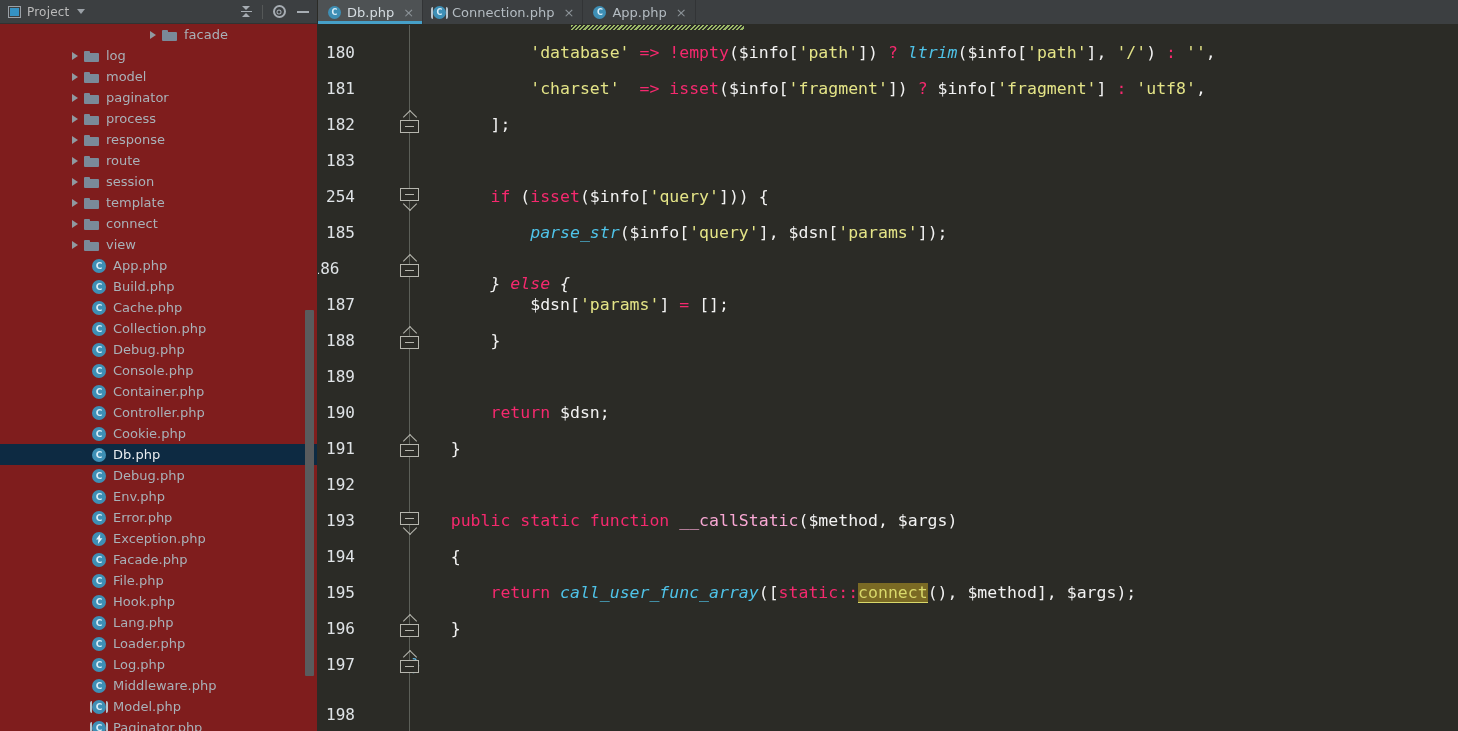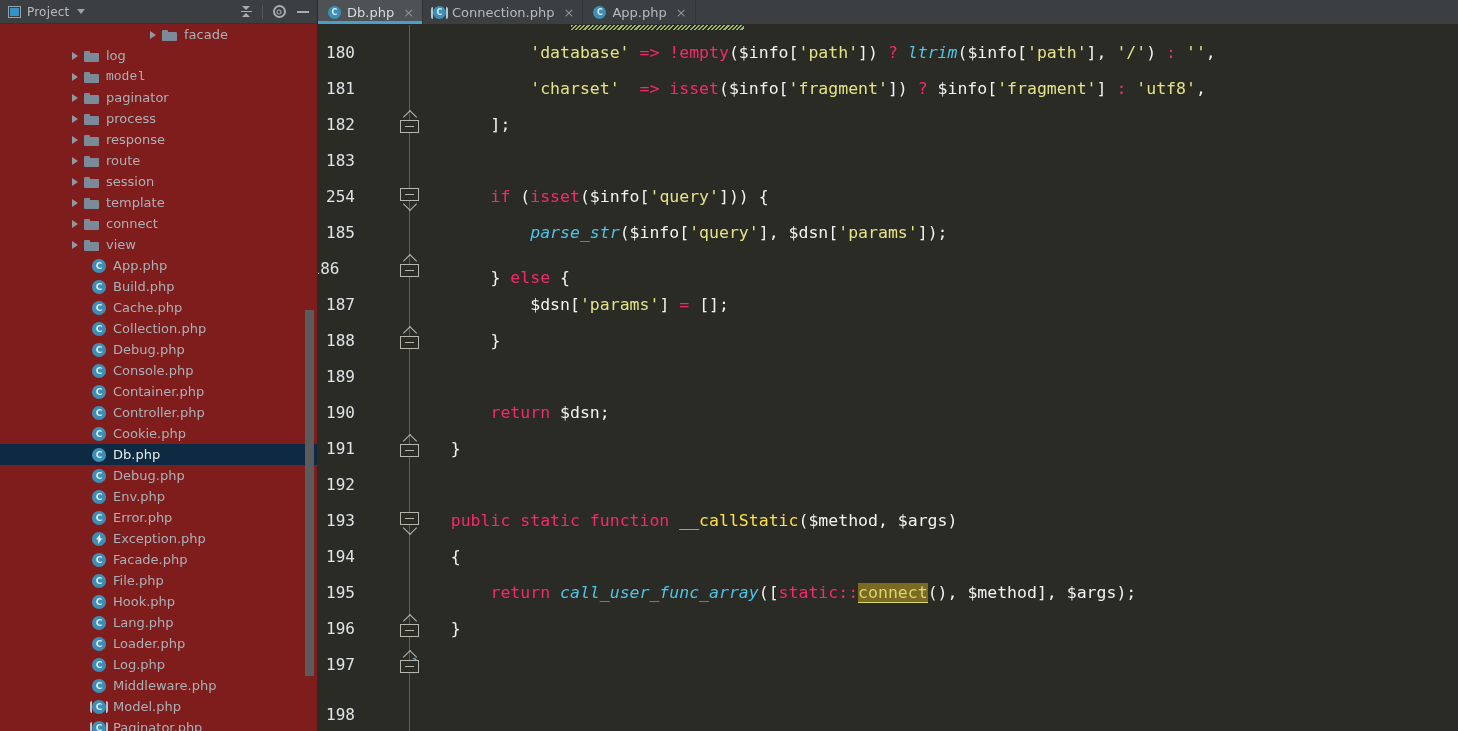--- a/index.html
+++ b/index.html
@@ -224,21 +224,21 @@
     position: absolute; left: 93px; right: 0; height: 36px;
     white-space: pre; color: #e6e6e6;
     font-family: "DejaVu Sans Mono", monospace; font-size: 16.5px;
     line-height: 36px;
   }
   .tok-str   { color: #e4e487; }
   .tok-kw    { color: #f5296e; }
   .tok-fn    { color: #4fc3e8; font-style: italic; }
   .tok-op    { color: #f5296e; }
   .tok-var   { color: #f2f2f2; }
-  .tok-meth  { color: #fde047; }
+  .tok-meth  { color: #f9a8d4; }
   .tok-plain { color: #f2f2f2; }
   .tok-hl {
     background: #7a6a24; color: #d8d86a;
     border-bottom: 1px solid #d8d86a;
   }
   .brace-hl { color: #5fb3dd; }
 </style>
 </head>
 <body>
 
@@ -274,21 +274,21 @@
         <div class="tree-row indent-1" style="position: absolute; left: 0px; right: 0px; top: 0px; justify-content: center;">
           <span class="tree-arrow"></span>
           <span class="ic-folder"></span>
           <span class="tree-label">facade</span>
         </div>
         <div class="tree-row indent-1" style="position: absolute; left: 0px; right: 0px; top: 21px;">
           <span class="tree-arrow"></span>
           <span class="ic-folder"></span>
           <span class="tree-label">log</span>
         </div>
-        <div class="tree-row indent-1" style="position: absolute; left: 0px; right: 0px; top: 42px; font-family: Liberation Mono, monospace;">
+        <div class="tree-row indent-1" style="position: absolute; left: 0px; right: 0px; top: 42px;">
           <span class="tree-arrow"></span>
           <span class="ic-folder"></span>
           <span class="tree-label">model</span>
         </div>
         <div class="tree-row indent-1" style="position: absolute; left: 0px; right: 0px; top: 63px;">
           <span class="tree-arrow"></span>
           <span class="ic-folder"></span>
           <span class="tree-label">paginator</span>
         </div>
         <div class="tree-row indent-1" style="position: absolute; left: 0px; right: 0px; top: 84px;">
@@ -473,21 +473,21 @@
           <div class="ln-num" style="top: 672px; line-height: 36px; height: 36px;">198</div>
         </div>
       <div id="fold-line"></div>
       <div id="code-lines">
           <div class="code-line" style="top: 10px;"><span class="tok-plain">            </span><span class="tok-str">'database'</span><span class="tok-plain"> </span><span class="tok-op">=&gt;</span><span class="tok-plain"> </span><span class="tok-kw">!empty</span><span class="tok-plain">(</span><span class="tok-var">$info</span><span class="tok-plain">[</span><span class="tok-str">'path'</span><span class="tok-plain">]) </span><span class="tok-op">?</span><span class="tok-plain"> </span><span class="tok-fn">ltrim</span><span class="tok-plain">(</span><span class="tok-var">$info</span><span class="tok-plain">[</span><span class="tok-str">'path'</span><span class="tok-plain">], </span><span class="tok-str">'/'</span><span class="tok-plain">) </span><span class="tok-op">:</span><span class="tok-plain"> </span><span class="tok-str">''</span><span class="tok-plain">,</span></div>
           <div class="code-line" style="top: 46px;"><span class="tok-plain">            </span><span class="tok-str">'charset'</span><span class="tok-plain">  </span><span class="tok-op">=&gt;</span><span class="tok-plain"> </span><span class="tok-kw">isset</span><span class="tok-plain">(</span><span class="tok-var">$info</span><span class="tok-plain">[</span><span class="tok-str">'fragment'</span><span class="tok-plain">]) </span><span class="tok-op">?</span><span class="tok-plain"> </span><span class="tok-var">$info</span><span class="tok-plain">[</span><span class="tok-str">'fragment'</span><span class="tok-plain">] </span><span class="tok-op">:</span><span class="tok-plain"> </span><span class="tok-str">'utf8'</span><span class="tok-plain">,</span></div>
           <div class="code-line" style="top: 82px;"><span class="tok-plain">        ];</span></div>
           <div class="code-line" style="top: 118px;"></div>
           <div class="code-line" style="top: 154px;"><span class="tok-plain">        </span><span class="tok-kw">if</span><span class="tok-plain"> (</span><span class="tok-kw">isset</span><span class="tok-plain">(</span><span class="tok-var">$info</span><span class="tok-plain">[</span><span class="tok-str">'query'</span><span class="tok-plain">])) {</span></div>
           <div class="code-line" style="top: 190px;"><span class="tok-plain">            </span><span class="tok-fn">parse_str</span><span class="tok-plain">(</span><span class="tok-var">$info</span><span class="tok-plain">[</span><span class="tok-str">'query'</span><span class="tok-plain">], </span><span class="tok-var">$dsn</span><span class="tok-plain">[</span><span class="tok-str">'params'</span><span class="tok-plain">]);</span></div>
-          <div class="code-line" style="top: 235px;"><span class="tok-plain">        } </span><span class="tok-kw">else</span><span class="tok-plain"> {</span></div>
+          <div class="code-line" style="top: 241px; font-style: italic;"><span class="tok-plain">        } </span><span class="tok-kw">else</span><span class="tok-plain"> {</span></div>
           <div class="code-line" style="top: 262px;"><span class="tok-plain">            </span><span class="tok-var">$dsn</span><span class="tok-plain">[</span><span class="tok-str">'params'</span><span class="tok-plain">] </span><span class="tok-op">=</span><span class="tok-plain"> [];</span></div>
           <div class="code-line" style="top: 298px;"><span class="tok-plain">        }</span></div>
           <div class="code-line" style="top: 334px;"></div>
           <div class="code-line" style="top: 370px;"><span class="tok-plain">        </span><span class="tok-kw">return</span><span class="tok-plain"> </span><span class="tok-var">$dsn</span><span class="tok-plain">;</span></div>
           <div class="code-line" style="top: 406px;"><span class="tok-plain">    }</span></div>
           <div class="code-line" style="top: 442px;"></div>
           <div class="code-line" style="top: 478px;"><span class="tok-plain">    </span><span class="tok-kw">public static function</span><span class="tok-plain"> </span><span class="tok-meth">__callStatic</span><span class="tok-plain">(</span><span class="tok-var">$method</span><span class="tok-plain">, </span><span class="tok-var">$args</span><span class="tok-plain">)</span></div>
           <div class="code-line" style="top: 514px;"><span class="tok-plain">    {</span></div>
           <div class="code-line" style="top: 550px;"><span class="tok-plain">        </span><span class="tok-kw">return</span><span class="tok-plain"> </span><span class="tok-fn">call_user_func_array</span><span class="tok-plain">([</span><span class="tok-kw">static::</span><span class="tok-hl">connect</span><span class="tok-plain">(), </span><span class="tok-var">$method</span><span class="tok-plain">], </span><span class="tok-var">$args</span><span class="tok-plain">);</span></div>
           <div class="code-line" style="top: 586px;"><span class="tok-plain">    }</span></div>

